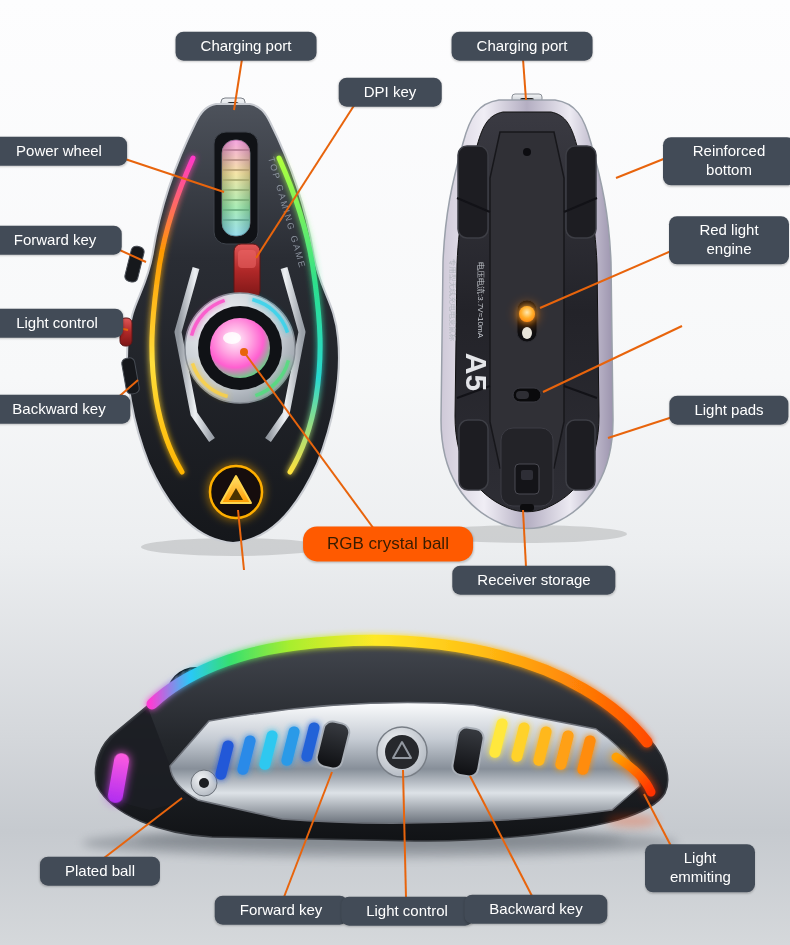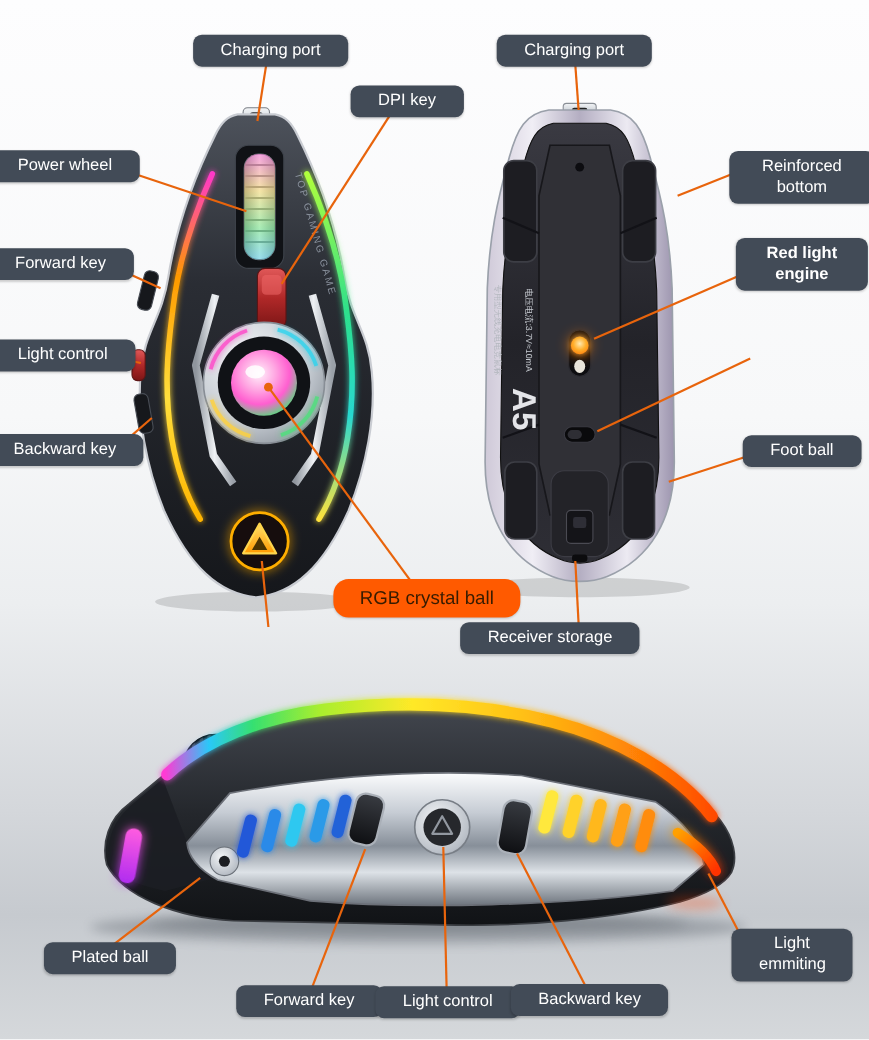--- a/index.html
+++ b/index.html
@@ -14,22 +14,22 @@
     background:var(--label-bg,#424b57);color:var(--label-text,#fff);
     font:15px/1.25 "Liberation Sans",sans-serif;
     padding:5px 25px;border-radius:8px;white-space:nowrap;text-align:center;
     box-shadow:0 1px 2px rgba(0,0,0,.18);
   }
   .callout.accent{
     background:var(--highlight-bg,#ff5a00);color:var(--highlight-text,#371c00);
     font-size:17px;padding:7px 24px;border-radius:14px;
   }
   .callout.w88{width:82px;white-space:normal;margin-top:11px;}
-  .callout.w78{width:70px;white-space:normal;font-weight:bold;}
-  .callout.w64{width:60px;white-space:normal;margin-left:20px;}
+  .callout.w78{width:70px;white-space:normal;}
+  .callout.w64{width:60px;white-space:normal;}
   .leaders line{stroke:var(--leader-line,#e8640c);stroke-width:2;}
   .leader-dot{fill:var(--leader-line,#e8640c);}
   .arc{fill:none;stroke-width:3.5;opacity:.85;}
 </style>
 </head>
 <body>
 
 <div class="stage">
 
 <svg width="790" height="945" viewBox="0 0 790 945">
@@ -338,30 +338,30 @@
     <line x1="526" y1="567" x2="523" y2="510"></line>
     <line x1="104" y1="858" x2="182" y2="798"></line>
     <line x1="284" y1="897" x2="332" y2="772"></line>
     <line x1="406" y1="898" x2="403" y2="770"></line>
     <line x1="532" y1="896" x2="470" y2="776"></line>
     <line x1="672" y1="848" x2="644" y2="794"></line>
   </g>
 </svg>
 
 <div class="callout" style="left:246px;top:46px">Charging port</div>
-<div class="callout" style="left:370px;top:92px">DPI key</div>
+<div class="callout" style="left:390px;top:92px">DPI key</div>
 <div class="callout" style="left:59px;top:151px">Power wheel</div>
 <div class="callout" style="left:55px;top:240px">Forward key</div>
 <div class="callout" style="left:57px;top:323px">Light control</div>
 <div class="callout" style="left:59px;top:409px">Backward key</div>
 <div class="callout accent" style="left:388px;top:544px">RGB crystal ball</div>
 <div class="callout" style="left:522px;top:46px">Charging port</div>
 <div class="callout w88" style="left:729px;top:150px">Reinforced bottom</div>
 <div class="callout w78" style="left:729px;top:240px">Red light engine</div>
-<div class="callout" style="left:729px;top:410px">Foot ball</div>
-<div class="callout" style="left:500px;top:580px">Receiver storage</div>
+<div class="callout" style="left:729px;top:410px">Light pads</div>
+<div class="callout" style="left:534px;top:580px">Receiver storage</div>
 <div class="callout" style="left:100px;top:871px">Plated ball</div>
 <div class="callout" style="left:281px;top:910px">Forward key</div>
 <div class="callout" style="left:407px;top:911px">Light control</div>
 <div class="callout" style="left:536px;top:909px">Backward key</div>
 <div class="callout w64" style="left:700px;top:868px">Light emmiting</div>
 
 </div>
 
 </body></html>

